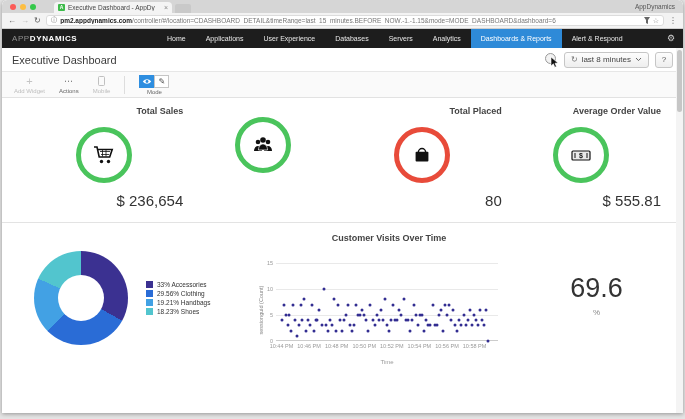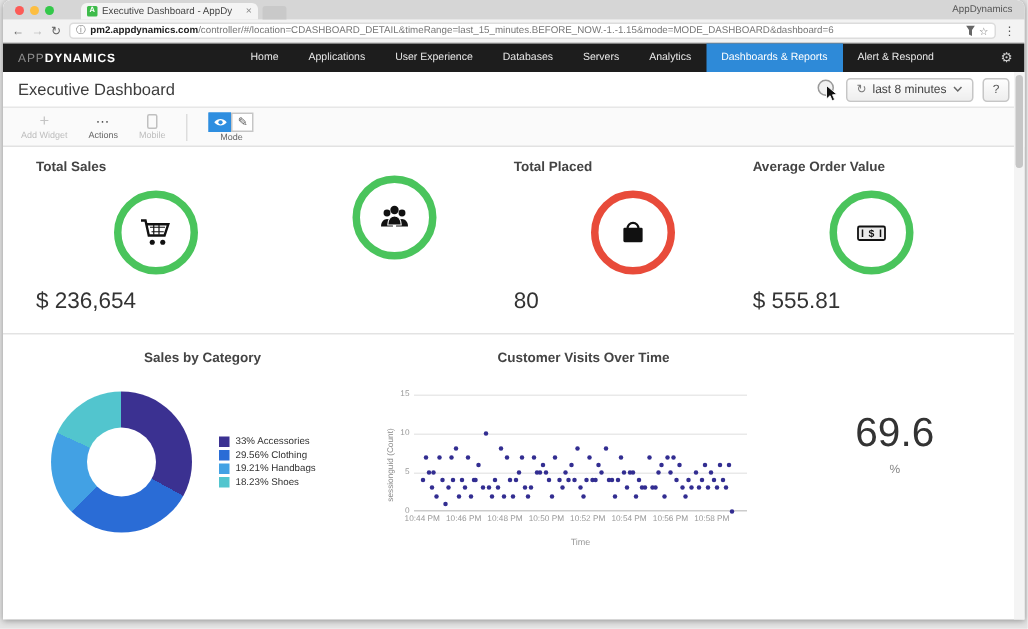--- a/index.html
+++ b/index.html
@@ -69,21 +69,21 @@
   .dots { font-size:9px; color:#555; letter-spacing:1px; line-height:1; }
   .phone { width:7px; height:10px; border:1px solid #c0c0c0; border-radius:1.5px; }
   .vdiv { width:1px; height:18px; background:#ddd; }
   .modebtns { display:flex; }
   .mbtn { width:15px; height:13px; border:1px solid #c6c6c6; display:flex; align-items:center; justify-content:center; background:#fff; }
   .mbtn.act { background:#2e8ee0; border-color:#2e8ee0; }
   .pencil { font-size:8px; color:#555; }
 
   
   .kpirow { display:flex; padding:8px 22px 0; }
-  .kpi { flex:1; text-align:left; }
+  .kpi { flex:1; text-align:right; }
   .kpi .ktitle { font-size:9px; font-weight:bold; color:#444; }
   .ring { width:56px; height:56px; border-radius:50%; border:5px solid #4ac45c; margin:11px auto 9px;
           display:flex; align-items:center; justify-content:center; background:#fff; }
   .ring.red { border-color:#e84b3a; }
   .kpi .kval { font-size:15px; color:#333; }
 
   .hdiv { height:1px; background:#e3e3e3; margin-top:13px; }
 
   
   .chartsrow { display:flex; padding:10px 14px 0; }
@@ -270,21 +270,20 @@
       </div>
       <div class="kval">$ 555.81</div>
     </div>
   </div>
 
   <div class="hdiv"></div>
 
   <div class="chartsrow">
 
     <div class="piecol">
-      <div class="wtitle">Sales by Category</div>
       <div class="piewrap">
         <div class="donut" id="donut" style="background: conic-gradient(rgb(59, 49, 145) 0%, rgb(59, 49, 145) 33%, rgb(42, 108, 214) 33%, rgb(42, 108, 214) 62.56%, rgb(66, 161, 228) 62.56%, rgb(66, 161, 228) 81.77%, rgb(82, 197, 206) 81.77%, rgb(82, 197, 206) 100%);"></div>
         <div class="legend" id="pie-legend">
               <div class="lrow">
                 <span class="lsw" style="background: rgb(59, 49, 145);"></span>
                 <span class="llab">33% Accessories</span>
               </div>
               <div class="lrow">
                 <span class="lsw" style="background: rgb(42, 108, 214);"></span>
                 <span class="llab">29.56% Clothing</span>

